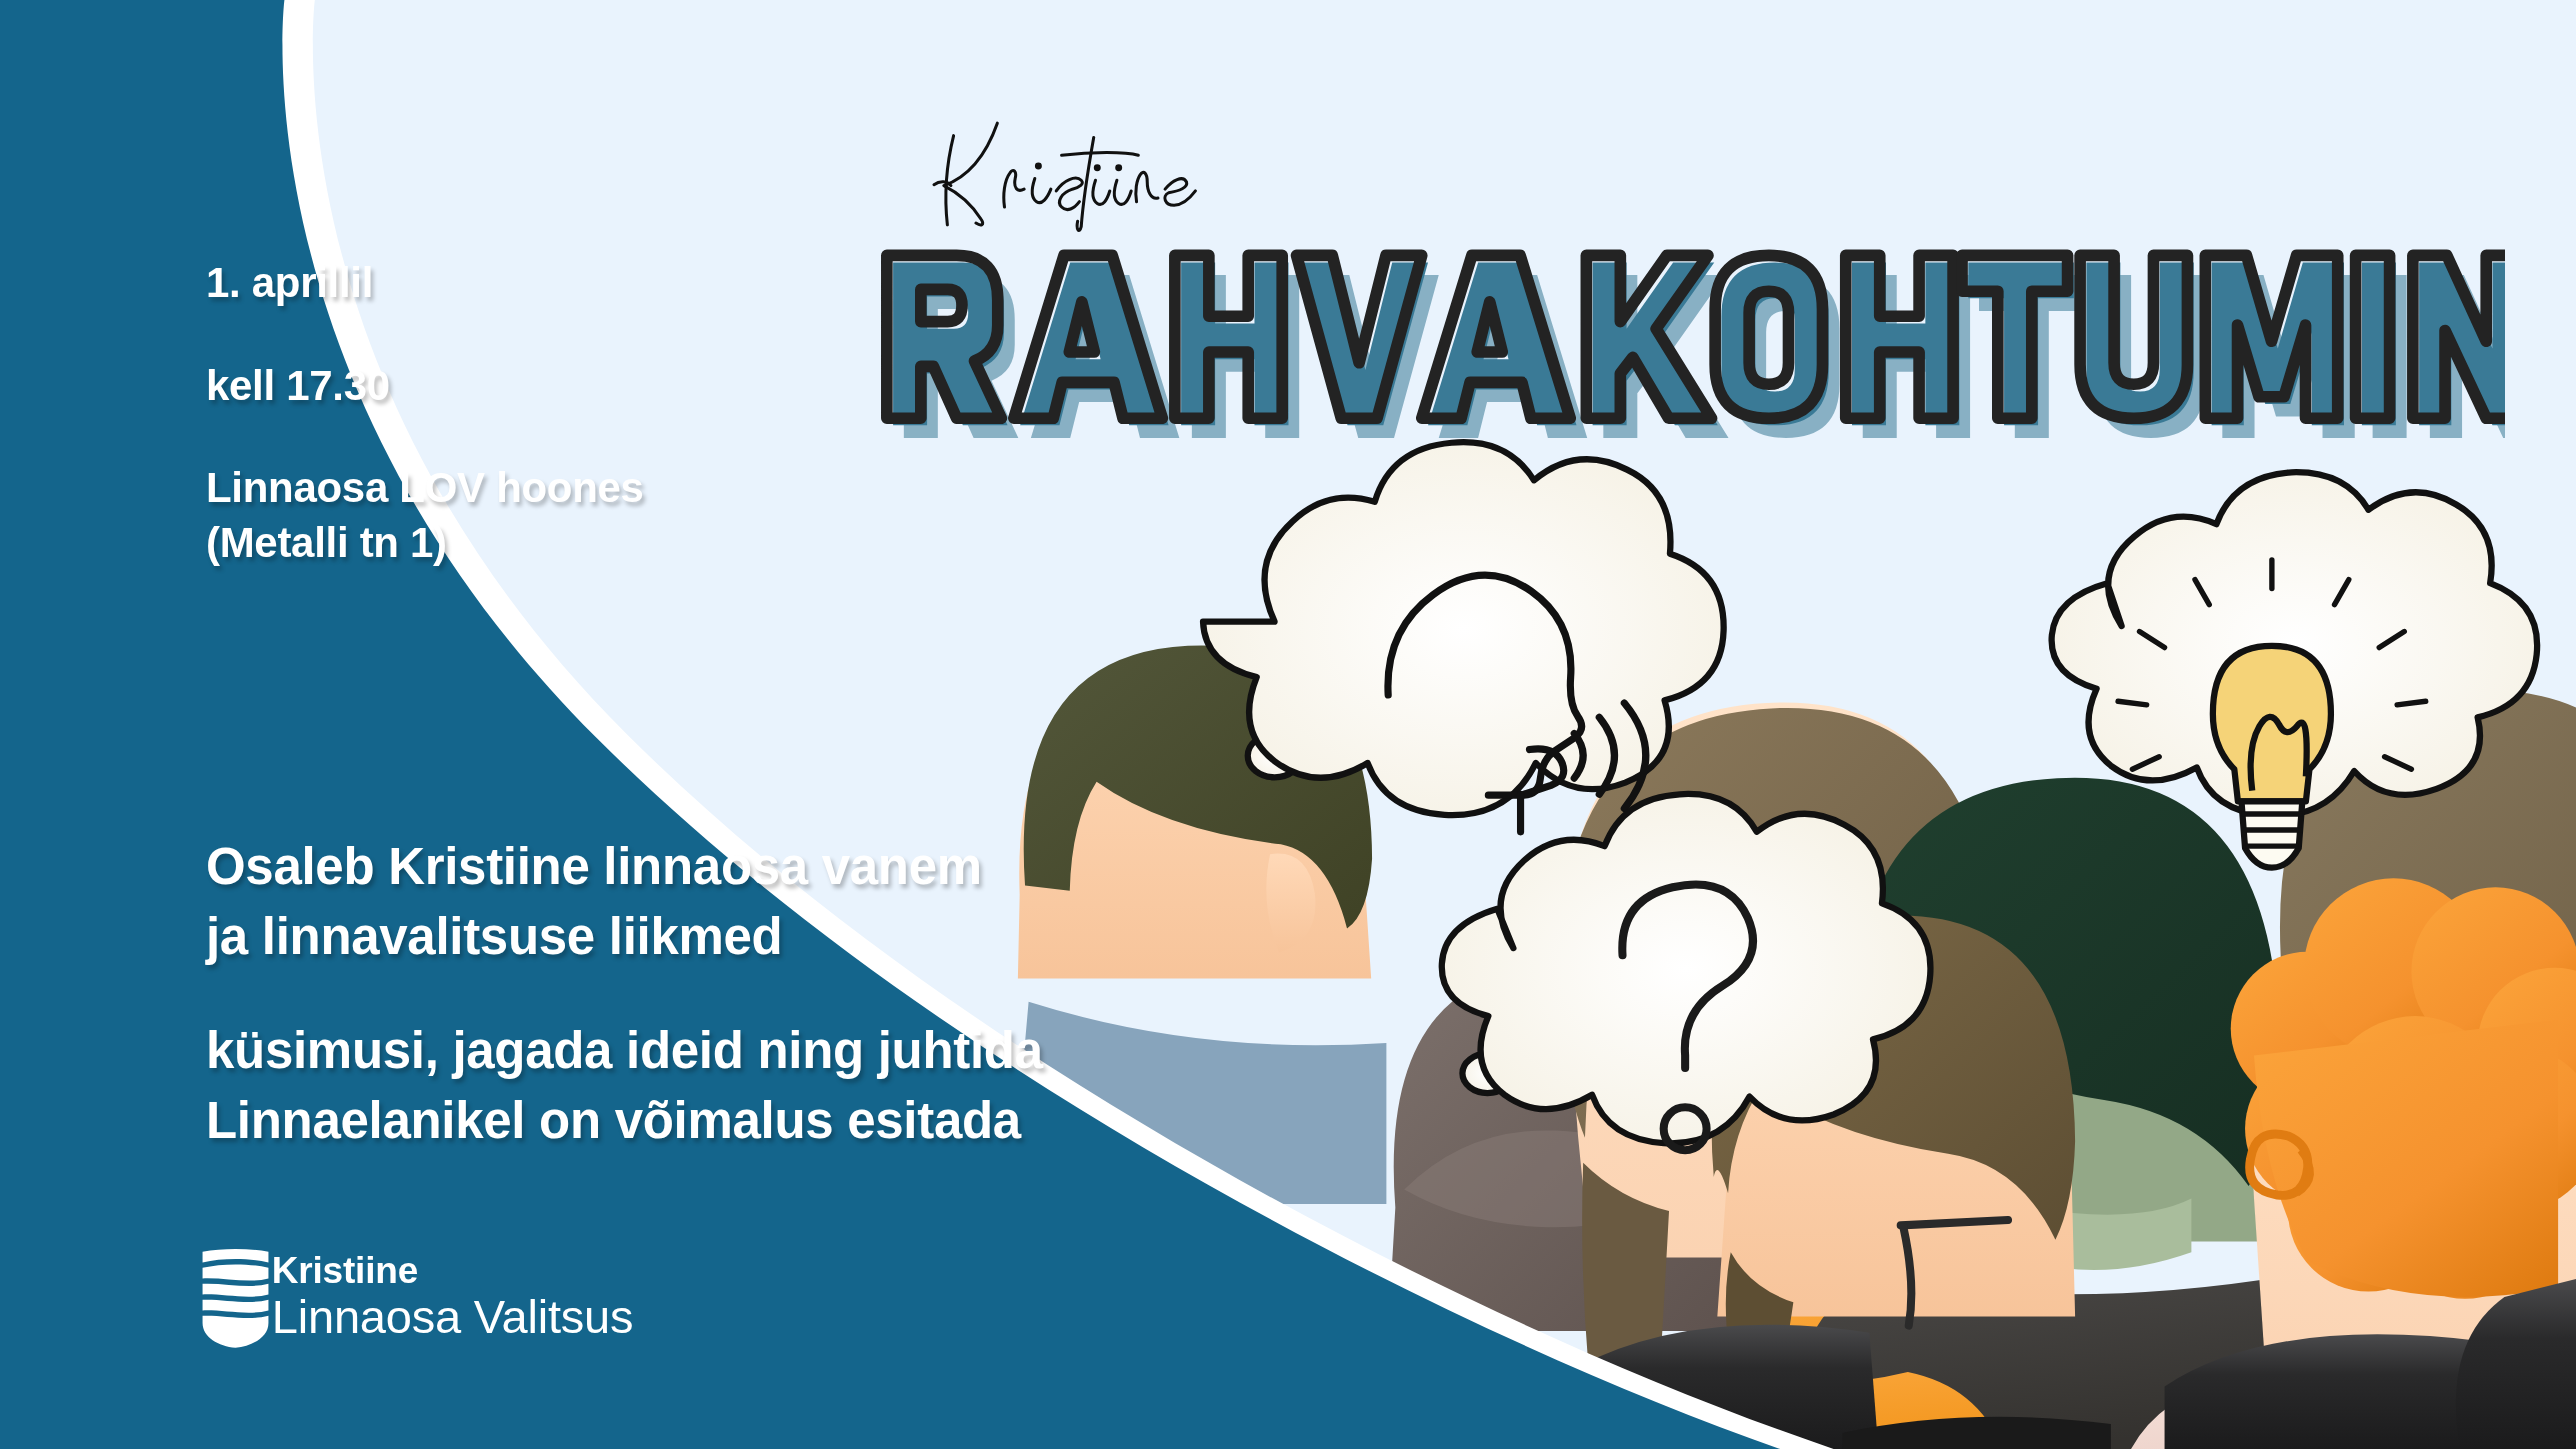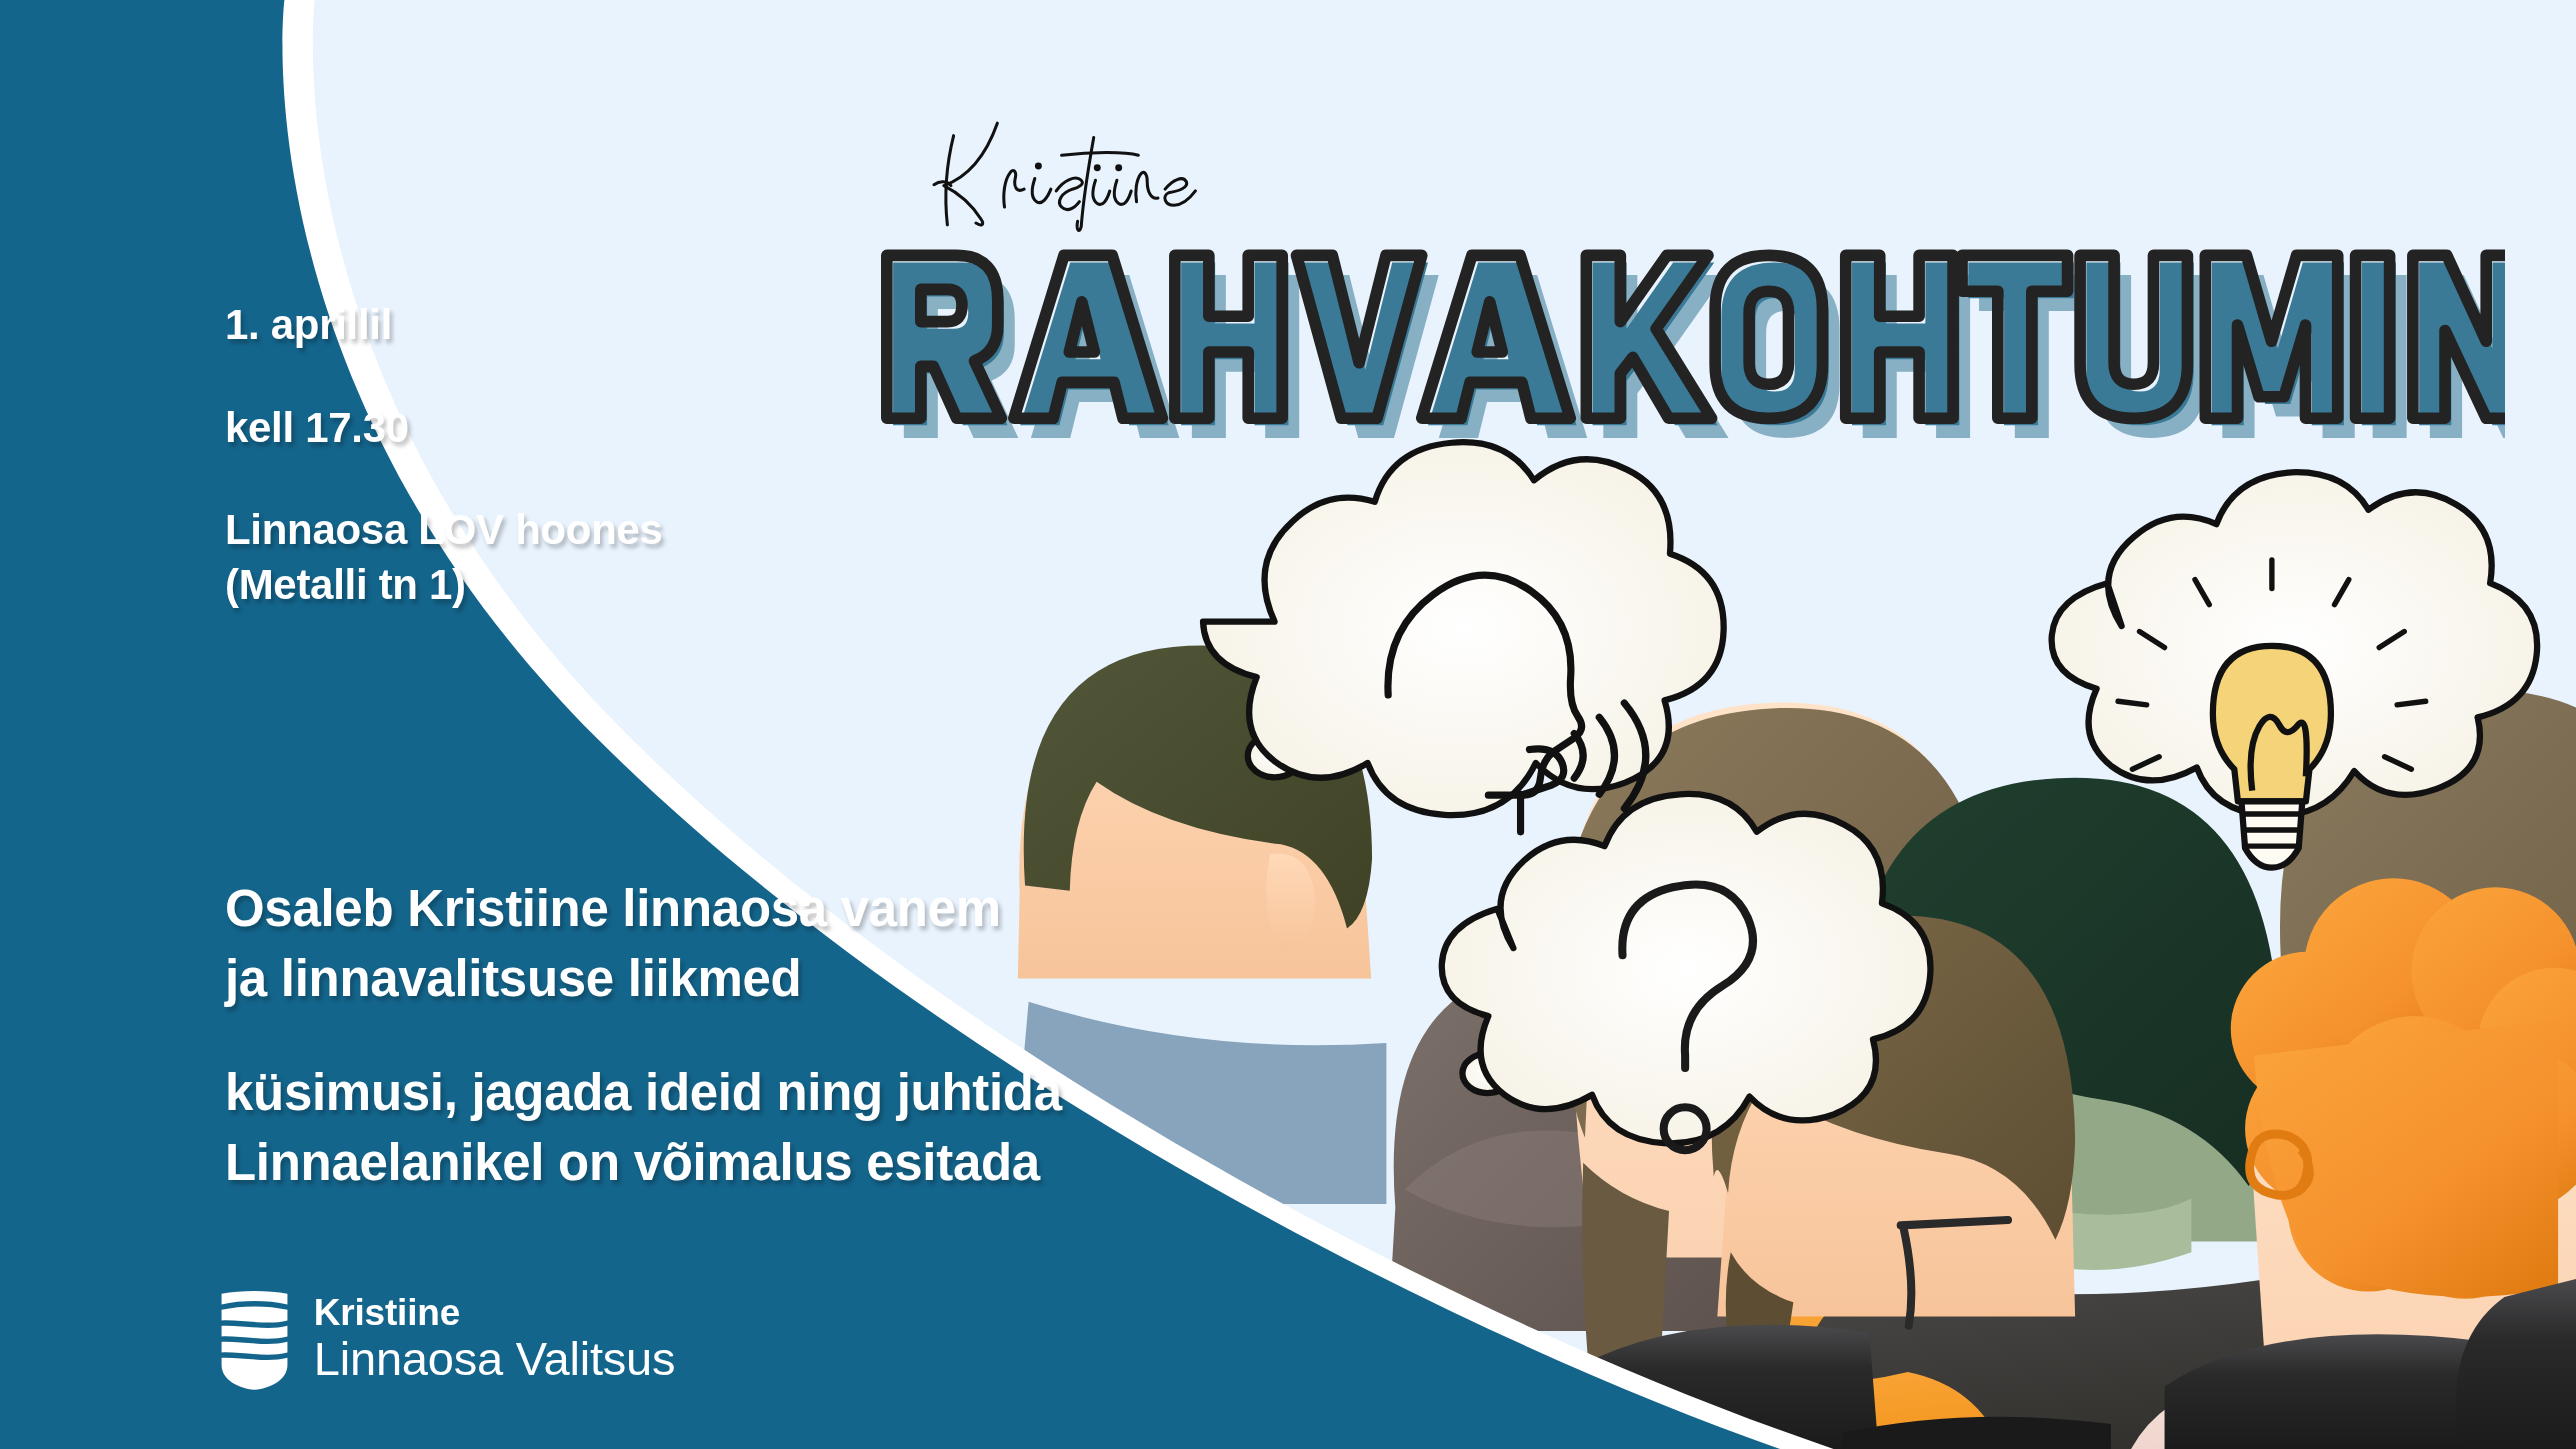--- a/index.html
+++ b/index.html
@@ -15,25 +15,24 @@
     overflow:hidden;
     background:#E9F3FD;
   }
 
   
   #art { position:absolute; inset:0; width:2576px; height:1449px; }
 
   
   .left-col {
     position:absolute;
-    left:225px; top:0;
+    left:206px; top:0;
     width:1002px; height:1234px;
     z-index:40;
     pointer-events:none;
-    margin-top:42px;
   }
   .left-col > * { pointer-events:auto; }
 
   .meta-block { position:absolute; left:0; top:256px; }
   .meta-line {
     color:#ffffff;
     font-weight:bold;
     font-size:42px;
     line-height:1.30;
     letter-spacing:-0.3px;
@@ -50,21 +49,21 @@
     line-height:1.38;
     letter-spacing:-0.3px;
     text-shadow:2.7px 3.6px 4.5px rgba(0,0,0,0.25);
     white-space:pre;
   }
   .body-gap { height:43px; }
 
   
   .logo {
     position:absolute; left:-7.2px; top:1248px;
-    display:flex; align-items:center; gap:23px;
+    display:flex; align-items:center; 
   }
   .logo-crest { width:73px; height:100px; flex:0 0 auto; }
   .logo-words { display:flex; flex-direction:column; justify-content:center; }
   .logo-top {
     color:#fff; font-size:37px; font-weight:bold;
     line-height:1.05; letter-spacing:-0.2px; white-space:pre;
   }
   .logo-bottom {
     color:#fff; font-size:47px; font-weight:normal;
     line-height:1.12; letter-spacing:-0.2px; white-space:pre;

